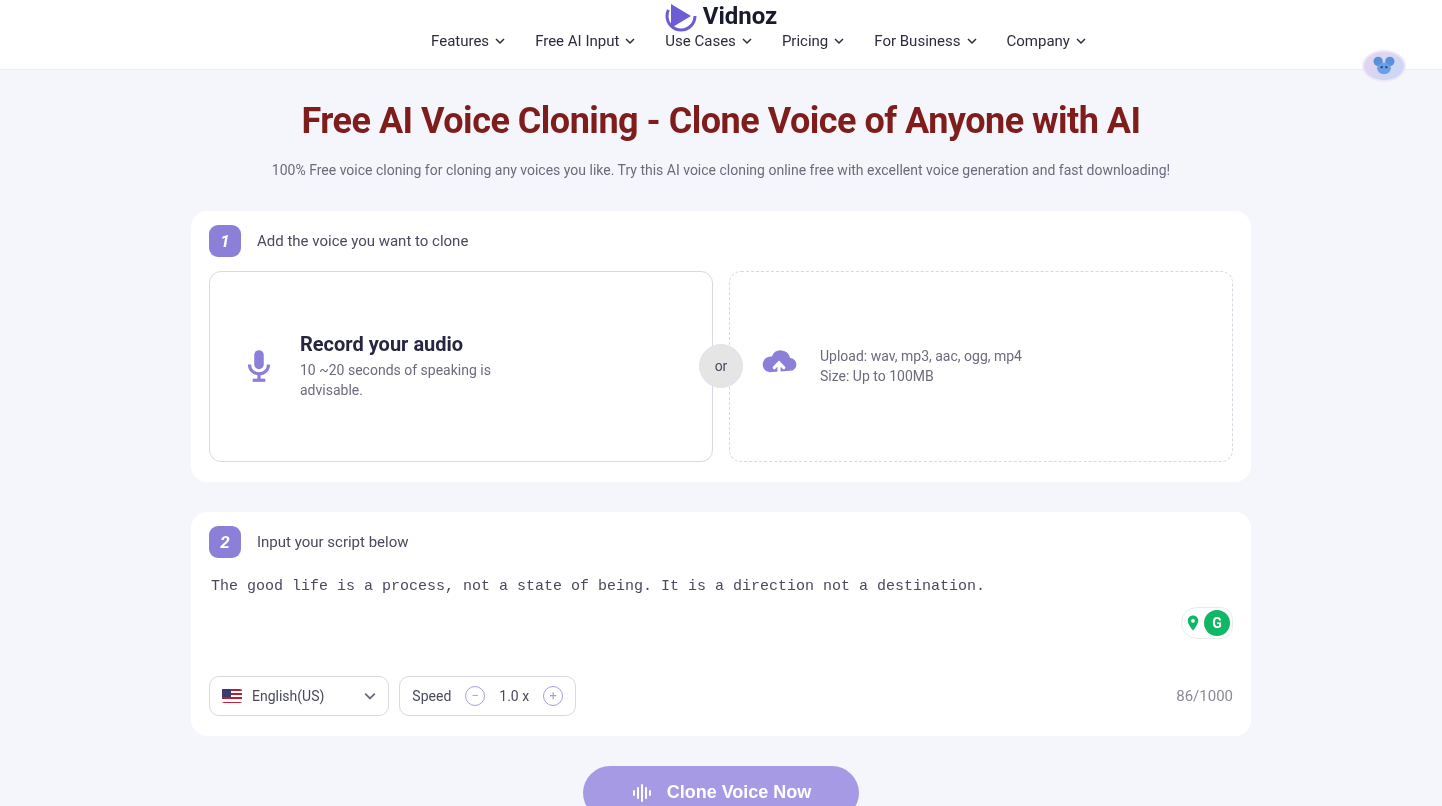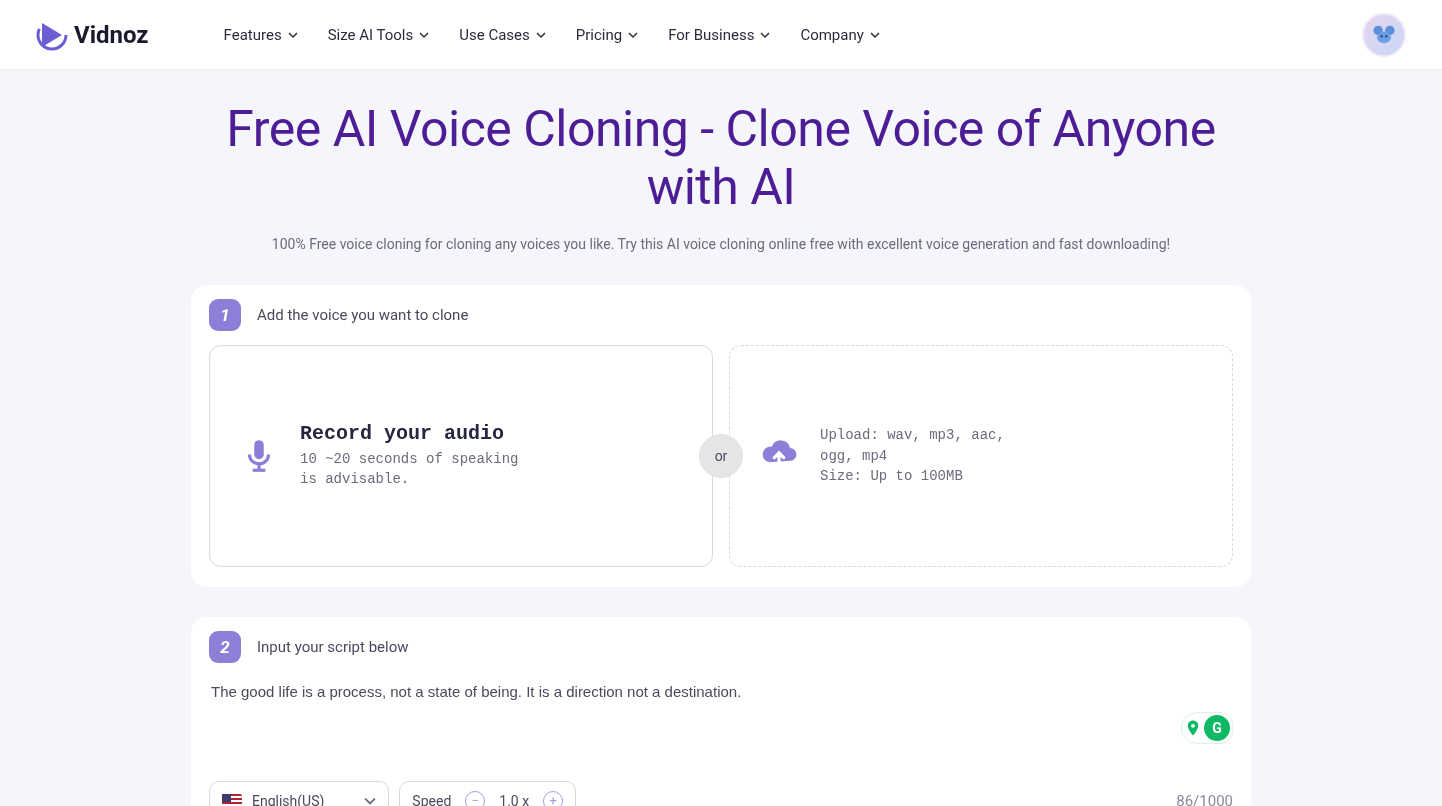--- a/index.html
+++ b/index.html
@@ -1,45 +1,45 @@
 <!DOCTYPE html>
 <html><head>
 <meta charset="utf-8">
 <style>
 * { margin: 0; padding: 0; box-sizing: border-box; }
 body { font-family: -apple-system, BlinkMacSystemFont, 'Segoe UI', Roboto, sans-serif; background: #f5f6fb; color: #1a1a2e; }
 
 
-.header { background: #fff; height: 70px; display: flex; align-items: center; padding: 0 36px; border-bottom: 1px solid #eee; }
+.header { background: #fff; height: 70px; display: flex; align-items: center; padding: 0 36px; border-bottom: 1px solid #eee; flex-direction: column; }
 .logo { display: flex; align-items: center; gap: 6px; font-size: 24px; font-weight: 700; color: #1a1a2e; }
 .logo-icon { width: 32px; height: 32px; position: relative; }
 .nav { display: flex; gap: 30px; margin-left: 40px; padding-left: 35px; }
 .nav-item { display: flex; align-items: center; gap: 6px; font-size: 15px; color: #2c2c3e; cursor: pointer; }
 .chevron { width: 10px; height: 10px; }
 .avatar { margin-left: auto; width: 44px; height: 44px; border-radius: 50%; background: linear-gradient(135deg,#e8d4f0,#c5d8f5); border: 2px solid #f0e8f8; display:flex; align-items:center; justify-content:center; }
 
 
 .container { max-width: 1100px; margin: 0 auto; padding: 30px 20px 40px; }
-.title { text-align: center; font-size: 50px; font-weight: 400; color: #4c1d95; letter-spacing: -0.5px; margin-bottom: 18px; }
+.title { text-align: center; font-size: 36px; font-weight: 700; color: #7f1d1d; letter-spacing: -0.5px; margin-bottom: 18px; }
 .subtitle { text-align: center; font-size: 14px; color: #6b6b7d; max-width: 1070px; margin: 8px auto 30px; line-height: 1.5; }
 
 .panel { background: #fff; border-radius: 16px; padding: 14px 18px 20px; margin-bottom: 30px; position: relative; }
 .step-header { display: flex; align-items: center; gap: 16px; margin-bottom: 14px; }
 .step-badge { width: 32px; height: 32px; background: #8b7fd8; border-radius: 9px; display: flex; align-items: center; justify-content: center; color: #fff; font-weight: 700; font-size: 17px; font-style: italic; }
 .step-label { font-size: 15px; color: #4a4a5e; }
 
 .cards-row { display: flex; gap: 16px; align-items: stretch; position: relative; }
-.upload-card { flex: 1; border: 1px dashed #d8d8e3; border-radius: 12px; padding: 76px 30px; display: flex; align-items: center; gap: 22px; cursor: pointer; font-family: Liberation Mono, monospace; }
+.upload-card { flex: 1; border: 1px dashed #d8d8e3; border-radius: 12px; padding: 60px 30px; display: flex; align-items: center; gap: 22px; cursor: pointer; }
 .upload-card:first-child { border-style: solid; }
 .card-icon { width: 38px; height: 38px; flex-shrink: 0; }
 .card-title { font-size: 20px; font-weight: 700; color: #262640; margin-bottom: 4px; }
 .card-desc { font-size: 14px; color: #6b6b7d; line-height: 1.45; max-width: 220px; }
 .or-badge { position: absolute; left: 50%; top: 50%; transform: translate(-50%,-50%); width: 44px; height: 44px; background: #e5e5e5; border: 1px solid #e2e2ec; border-radius: 50%; display: flex; align-items: center; justify-content: center; font-size: 14px; color: #4a4a5e; z-index: 2;}
 
-.script-input { width: 100%; border: none; resize: none; font-size: 15px; color: #4a4a5e; font-family: Liberation Sans, sans-serif; outline: none; min-height: 80px; padding: 6px 2px; }
+.script-input { width: 100%; border: none; resize: none; font-size: 15px; color: #4a4a5e; font-family: Liberation Mono, monospace; outline: none; min-height: 80px; padding: 6px 2px; }
 .controls-row { display: flex; align-items: center; gap: 10px; margin-top: 20px; }
 .select { border: 1px solid #d8d8e3; border-radius: 10px; height: 40px; padding: 1px 12px; display: flex; align-items: center; gap: 10px; font-size: 14px; color: #4a4a5e; cursor: pointer; }
 .flag { width: 20px; height: 14px; border-radius: 2px; background: linear-gradient(to bottom, #b22234 0%, #b22234 15%, #fff 15%, #fff 30%, #b22234 30%, #b22234 45%, #fff 45%, #fff 60%, #b22234 60%, #b22234 75%, #fff 75%, #fff 90%, #b22234 90%); position: relative; }
 .flag::before { content:''; position:absolute; top:0; left:0; width:9px; height:8px; background:#3c3b6e; }
 .speed-box { border: 1px solid #d8d8e3; border-radius: 10px; height: 40px; padding: 16px 12px; display: flex; align-items: center; gap: 14px; font-size: 14px; color: #4a4a5e;}
 .circ-btn { width: 20px; height: 20px; border: 1.5px solid #a89de0; border-radius: 50%; display:flex; align-items:center; justify-content:center; color:#a89de0; font-size:13px; line-height:1; cursor:pointer; }
 .counter { margin-left: auto; font-size: 15px; color: #8a8a9a; }
 .widget { position:absolute; right: 18px; top: 95px; display:flex; align-items:center; background:#fff; border:1px solid #e0f2e8; border-radius: 18px 14px 14px 18px; padding: 2px; gap:2px; }
 .widget .g { width:26px;height:26px;border-radius:50%;background:#0fb865;display:flex;align-items:center;justify-content:center;color:#fff;font-weight:700;font-size:14px;}
 .widget .pin { width:18px;height:18px;color:#0fb865;}
@@ -61,21 +61,21 @@
     <span>Vidnoz</span>
   </div>
   <nav class="nav">
     <div class="nav-item">
         <span>Features</span>
         <svg class="chevron" viewBox="0 0 10 10">
           <path d="M1 3 L5 7 L9 3" fill="none" stroke="#2c2c3e" stroke-width="1.5"></path>
         </svg>
       </div>
     <div class="nav-item">
-        <span>Size AI Tools</span>
+        <span>Free AI Input</span>
         <svg class="chevron" viewBox="0 0 10 10">
           <path d="M1 3 L5 7 L9 3" fill="none" stroke="#2c2c3e" stroke-width="1.5"></path>
         </svg>
       </div>
     <div class="nav-item">
         <span>Use Cases</span>
         <svg class="chevron" viewBox="0 0 10 10">
           <path d="M1 3 L5 7 L9 3" fill="none" stroke="#2c2c3e" stroke-width="1.5"></path>
         </svg>
       </div>

